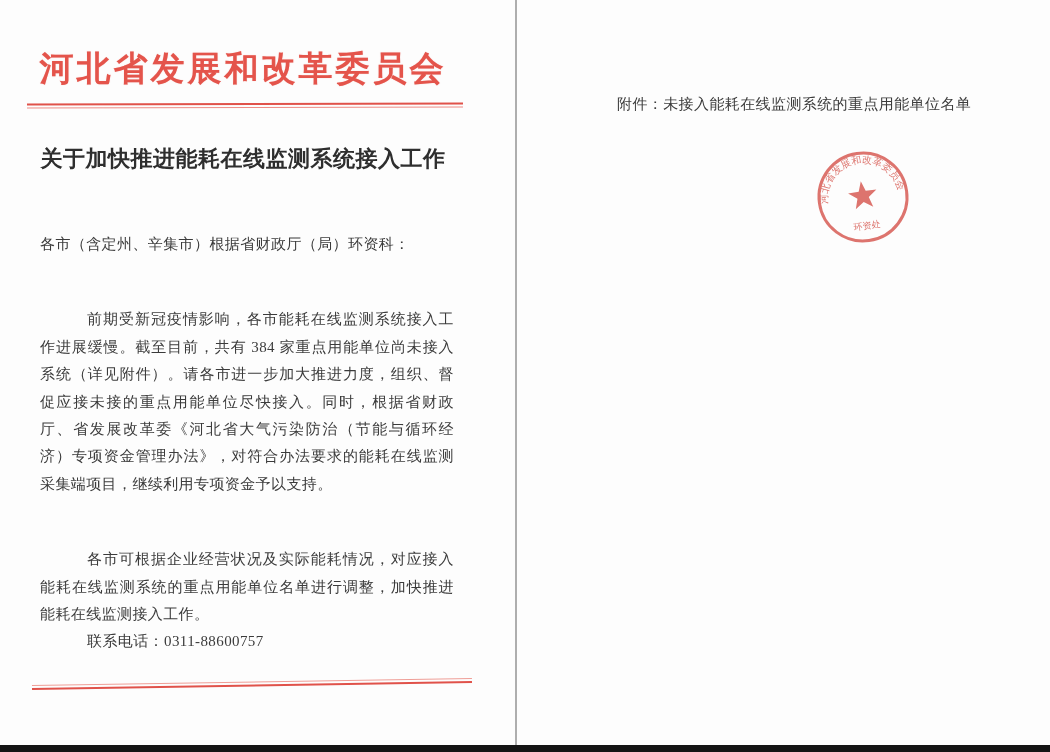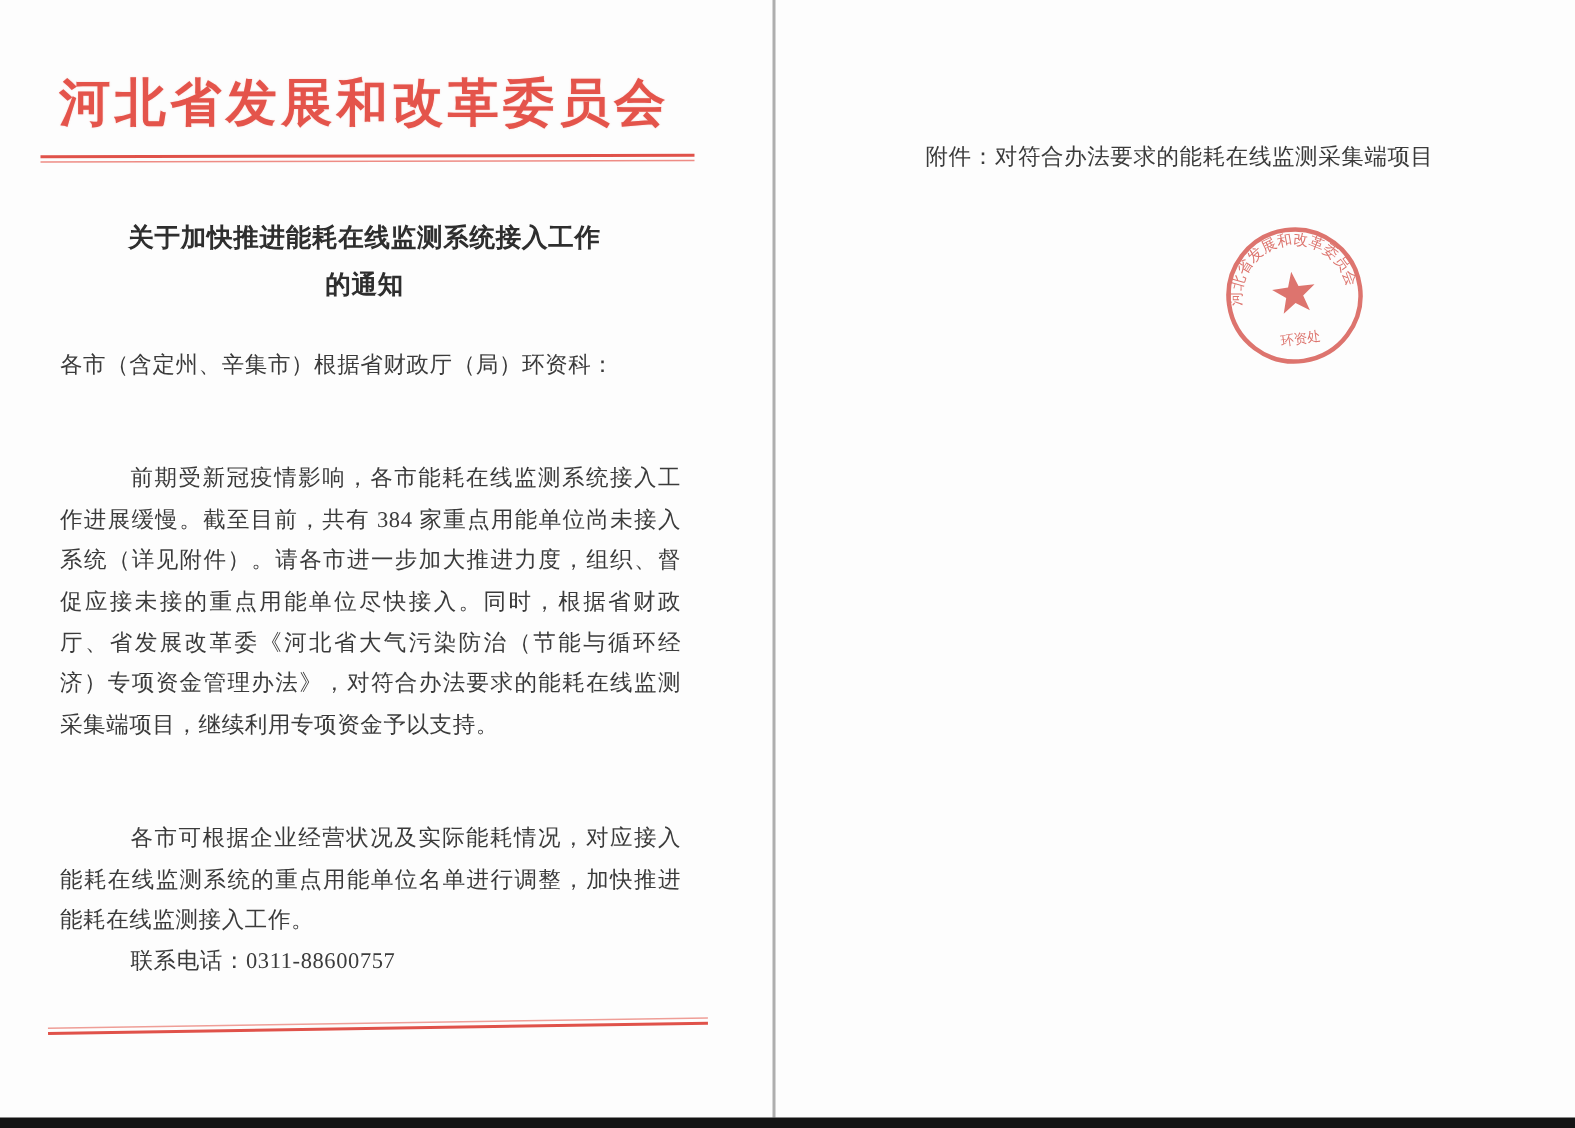--- a/index.html
+++ b/index.html
@@ -34,21 +34,21 @@
   }
   .letterhead-rule{
     position:absolute;left:27px;top:103px;width:436px;height:2px;
     border-top:2.5px solid #e0524a;
     border-bottom:1.5px solid #ee8c85;
     transform:rotate(-0.15deg);
   }
   .doc-title{
     position:absolute;left:0;top:143px;width:486px;
     text-align:center;
-    font-size:17px;font-weight:bold;line-height:31px;
+    font-size:22px;font-weight:bold;line-height:31px;
     color:#2e2e2e;letter-spacing:.5px;
   }
   .doc-body{
     position:absolute;left:40px;top:231px;width:414px;
     font-size:15px;line-height:27.4px;
     color:#3b3b3b;letter-spacing:.4px;
     text-align:justify;
   }
   .doc-body p{margin:0;}
   .doc-body p.indent{text-indent:47px;margin-top:48px;}
@@ -84,33 +84,32 @@
 <body>
 
 <div class="scan">
 
   <div class="letterhead">河北省发展和改革委员会</div>
 
   <div class="letterhead-rule"></div>
 
   <div class="doc-title">
     <div>关于加快推进能耗在线监测系统接入工作</div>
-    <div>的通知</div>
   </div>
 
   <div class="doc-body">
     <p>各市（含定州、辛集市）根据省财政厅（局）环资科：</p>
     <p class="indent">前期受新冠疫情影响，各市能耗在线监测系统接入工作进展缓慢。截至目前，共有 384 家重点用能单位尚未接入系统（详见附件）。请各市进一步加大推进力度，组织、督促应接未接的重点用能单位尽快接入。同时，根据省财政厅、省发展改革委《河北省大气污染防治（节能与循环经济）专项资金管理办法》，对符合办法要求的能耗在线监测采集端项目，继续利用专项资金予以支持。</p>
     <p class="indent">各市可根据企业经营状况及实际能耗情况，对应接入能耗在线监测系统的重点用能单位名单进行调整，加快推进能耗在线监测接入工作。</p>
     <p class="contact">联系电话：0311-88600757</p>
   </div>
 
   <div class="footer-rule"></div>
 
-  <div class="attachment-note">附件：对符合办法要求的能耗在线监测采集端项目</div>
+  <div class="attachment-note">附件：未接入能耗在线监测系统的重点用能单位名单</div>
 
   <div class="seal">
     <svg width="96" height="96" viewBox="0 0 96 96">
       <circle cx="48" cy="48" r="44" fill="none" stroke="#d6574f" stroke-width="3"></circle>
       <defs>
         <path id="sealArc" d="M 12,50 A 36,36 0 1 1 84,50" fill="none"></path>
       </defs>
       <text font-size="10" fill="#d6574f">
         <textPath href="#sealArc">河北省发展和改革委员会</textPath>
       </text>

